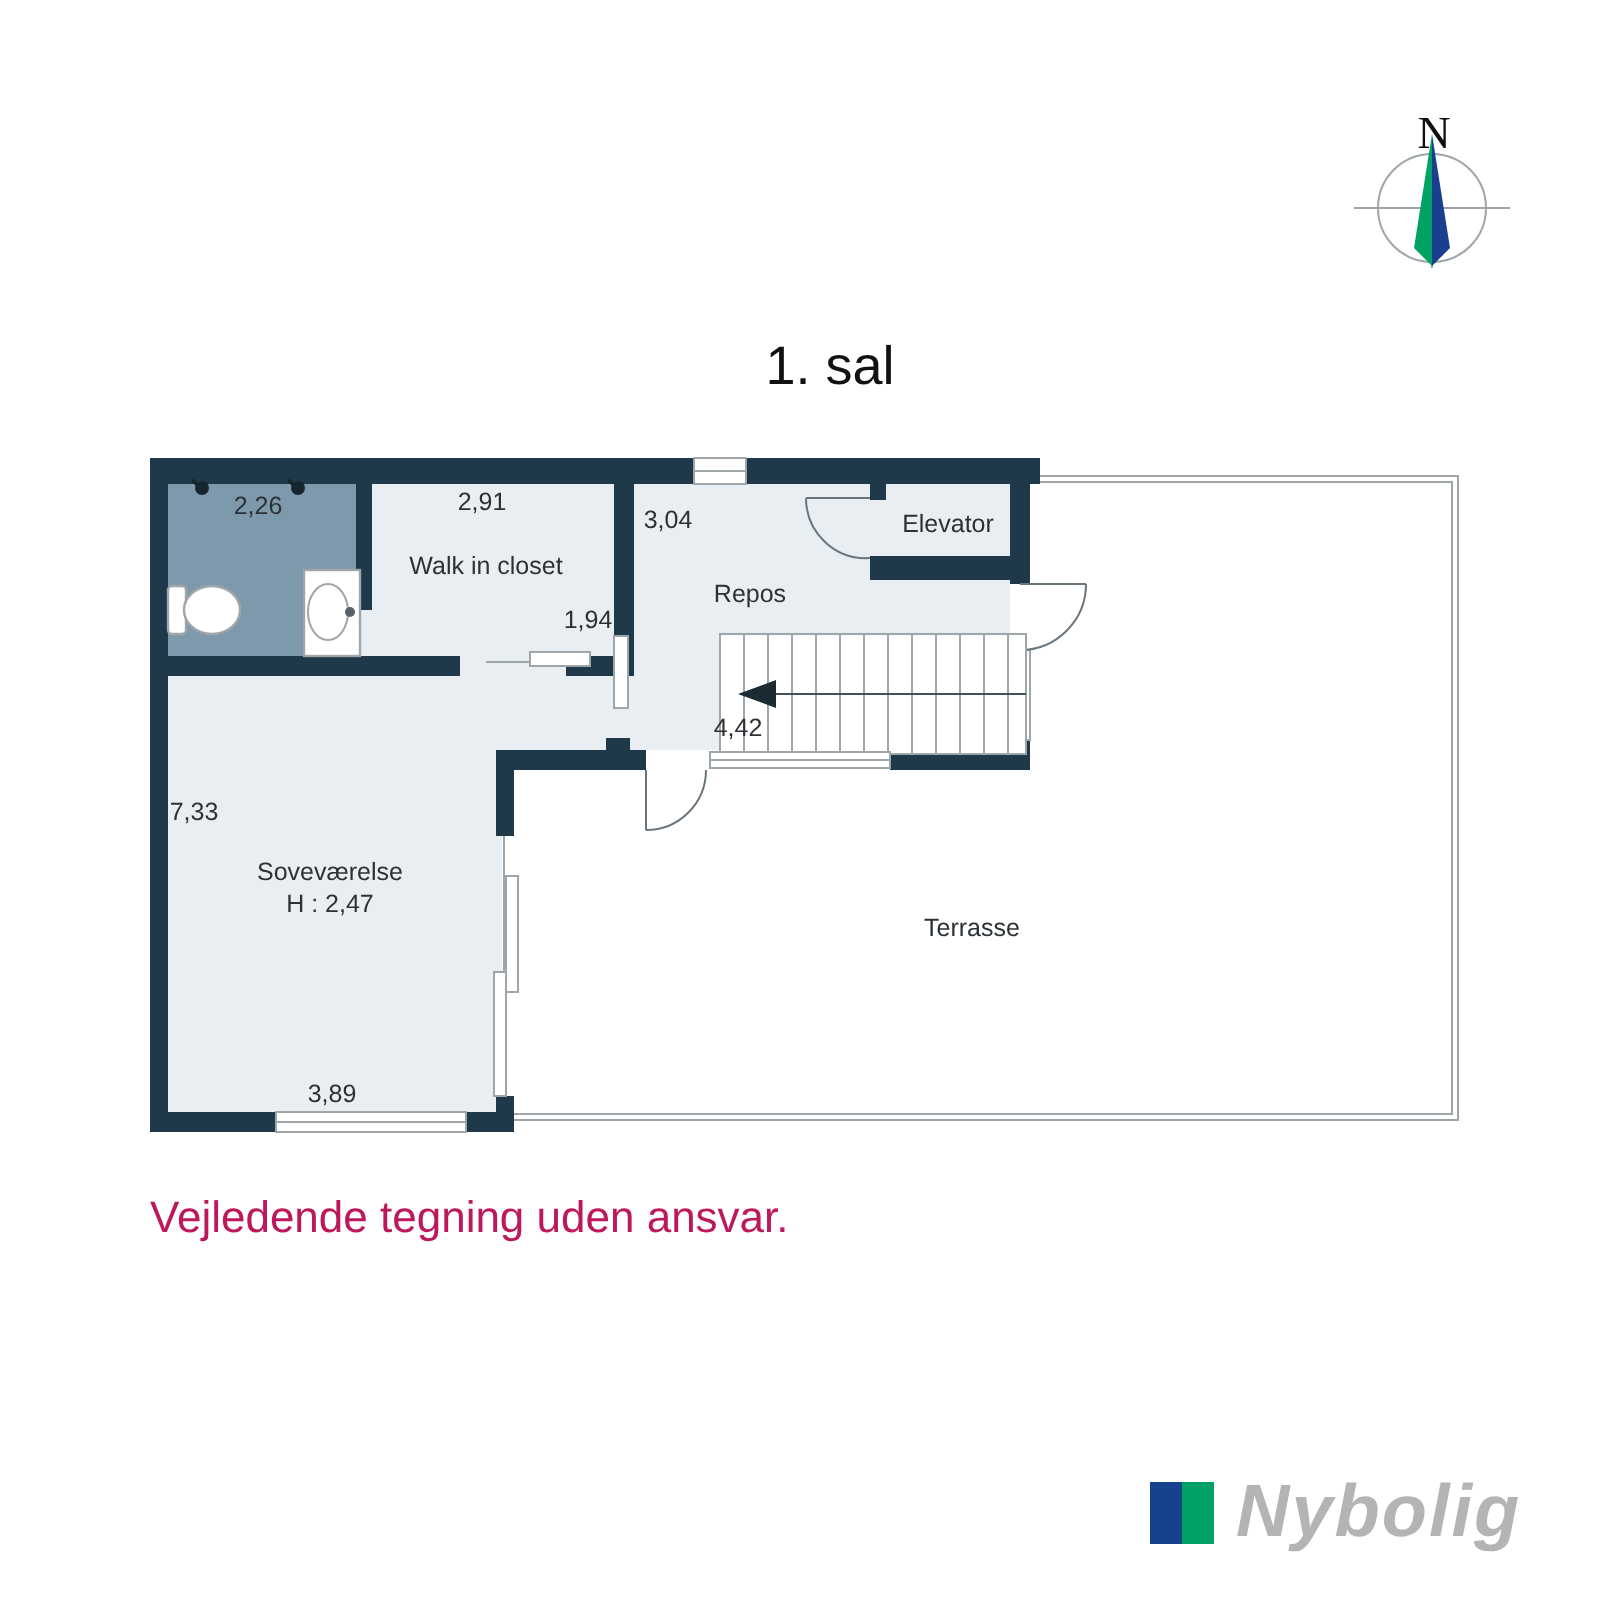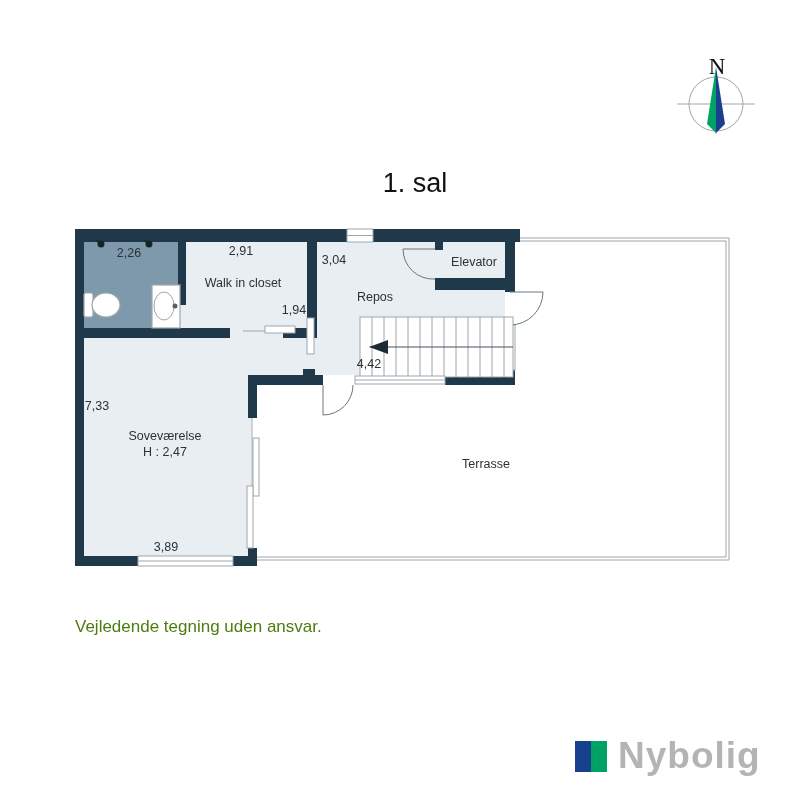--- a/index.html
+++ b/index.html
@@ -1,21 +1,21 @@
 <!DOCTYPE html>
 <html style="--wall: #20394a; --floor: #e9eef2; --bath: #7e99ab; --outline: #9fa6aa; --doorline: #6a767d; --brandblue: #17418d; --brandgreen: #00a164; --brandgray: #b5b3b6; --compassgreen: #00a266; --compassblue: #1b3f8e;"><head>
 <meta charset="utf-8">
 <style>
   html,body{margin:0;padding:0;background:#fff;width:800px;height:800px;
     font-family:"Liberation Sans",sans-serif;}
   .stage{position:relative;width:800px;height:800px;background:#fff;overflow:hidden;}
   .title{position:absolute;top:168px;left:0;width:830px;text-align:center;
     font-size:27px;color:#111;}
-  .disclaimer{position:absolute;top:596px;left:75px;font-size:17px;color:#4d7c0f;margin-top:21px;}
-  .logo{position:absolute;top:735px;left:575px;display:flex;align-items:center;}
+  .disclaimer{position:absolute;top:596px;left:75px;font-size:22px;color:#be185d;}
+  .logo{position:absolute;top:735px;left:575px;display:flex;align-items:center;font-style:italic;}
   .logo-mark{width:32px;height:31px;display:flex;}
   .logo-blue{width:16px;height:31px;background:var(--brandblue);}
   .logo-green{width:16px;height:31px;background:var(--brandgreen);}
   .logo-text{margin-left:11px;font-size:37px;font-weight:bold;color:var(--brandgray);
     letter-spacing:1px;}
   svg{position:absolute;top:0;left:0;}
   .wall{fill:var(--wall);}
   .floor{fill:var(--floor);}
   .bath{fill:var(--bath);}
   .winfill{fill:#ffffff;stroke:var(--outline);stroke-width:1;}

